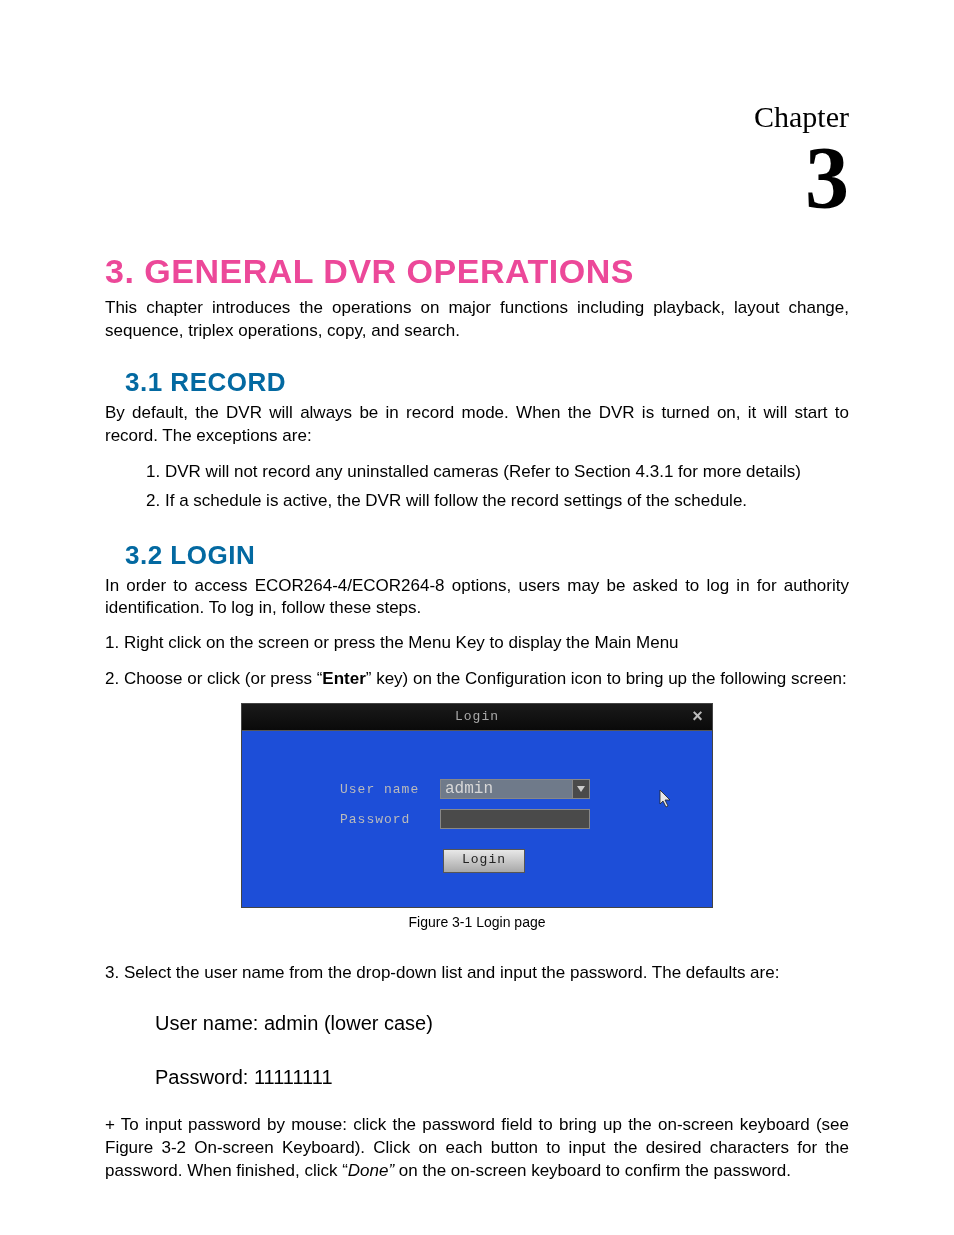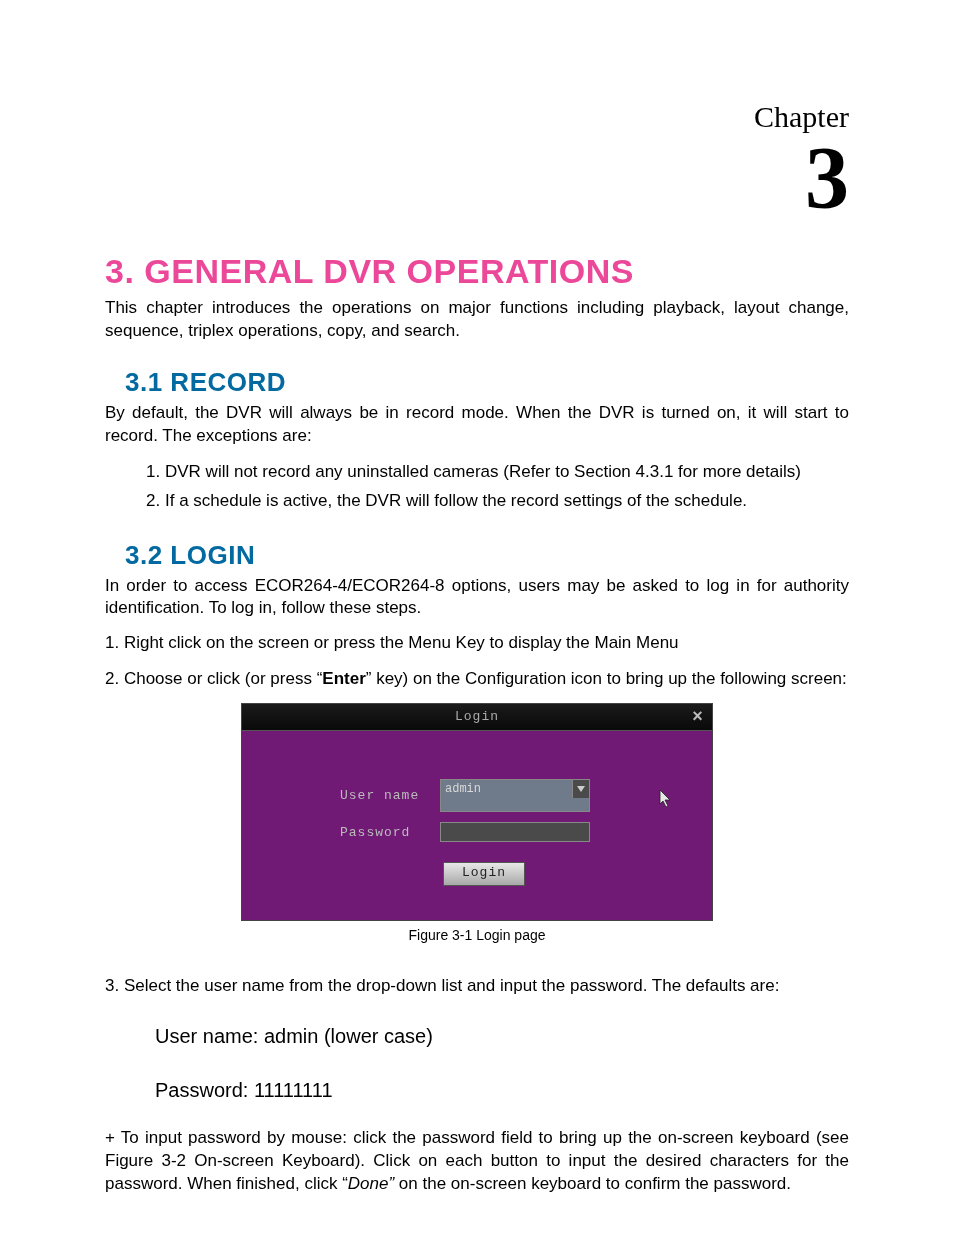--- a/index.html
+++ b/index.html
@@ -75,21 +75,21 @@
     font-size: 14px;
     margin: 6px 0 30px 0;
   }
   .bold { font-weight: bold; }
   .italic { font-style: italic; }
 
   
   .login-dialog {
     width: 470px;
     margin: 12px auto 0 auto;
-    background: #701a75;
+    background: #1d4ed8;
     color: #c9c9c9;
     border: 1px solid #444;
     font-family: "Courier New", monospace;
     position: relative;
   }
   .login-titlebar {
     background: linear-gradient(#1a1a1a, #0a0a0a);
     height: 26px;
     border-bottom: 1px solid #555;
     position: relative;
@@ -122,26 +122,26 @@
   }
   .login-label {
     width: 100px;
     font-size: 13px;
     color: #bbb;
     letter-spacing: 1px;
     padding-left: 68px;
   }
   .login-select {
     width: 150px;
-    height: 33px;
+    height: 20px;
     background: #6f7a8a;
     border: 1px solid #888;
     position: relative;
     color: #d8d8d8;
-    font-size: 12px;
+    font-size: 16px;
     font-family: "Courier New", monospace;
     padding-left: 4px;
     line-height: 18px;
     box-sizing: border-box;
   }
   .login-select .dd-arrow {
     position: absolute;
     right: 0;
     top: 0;
     width: 16px;

